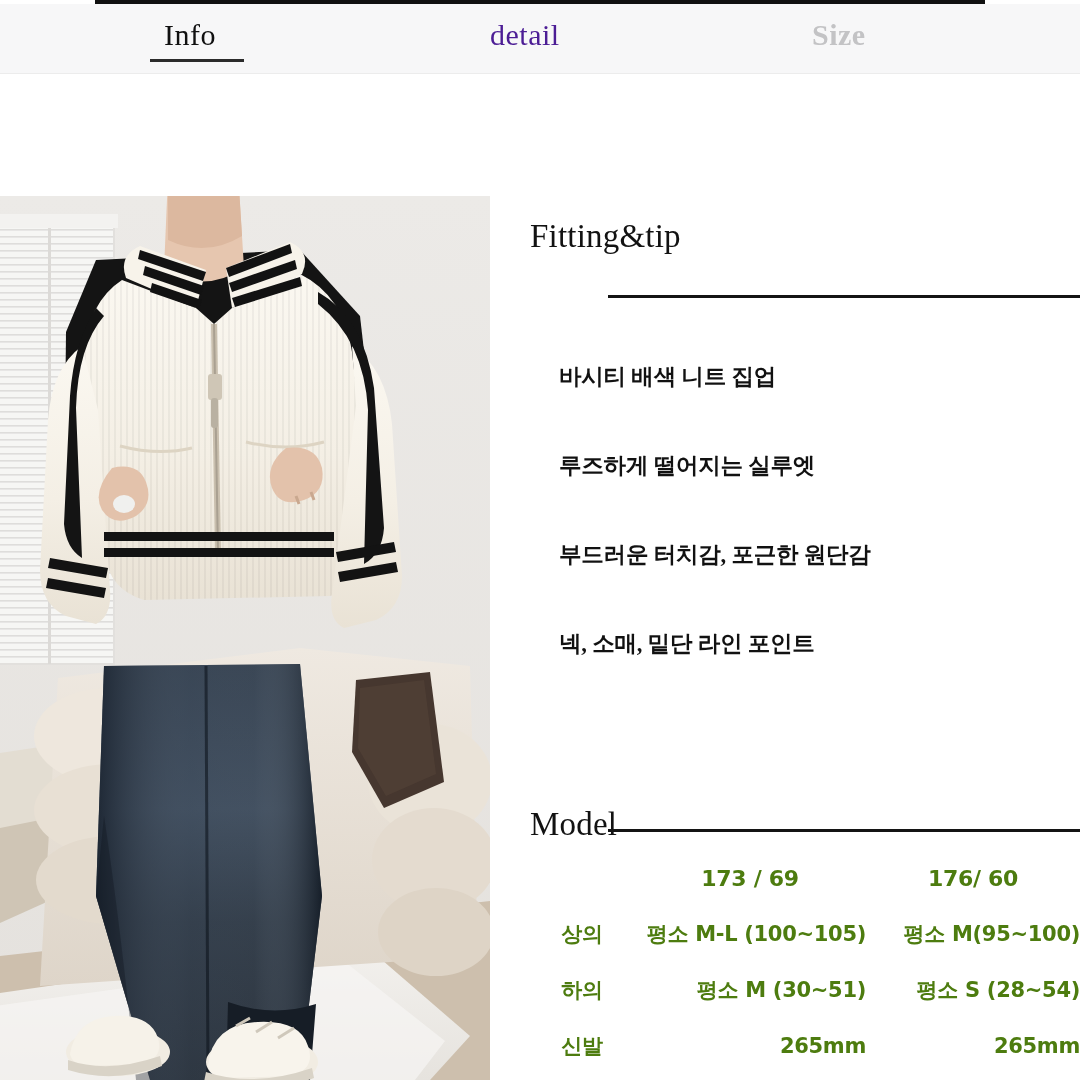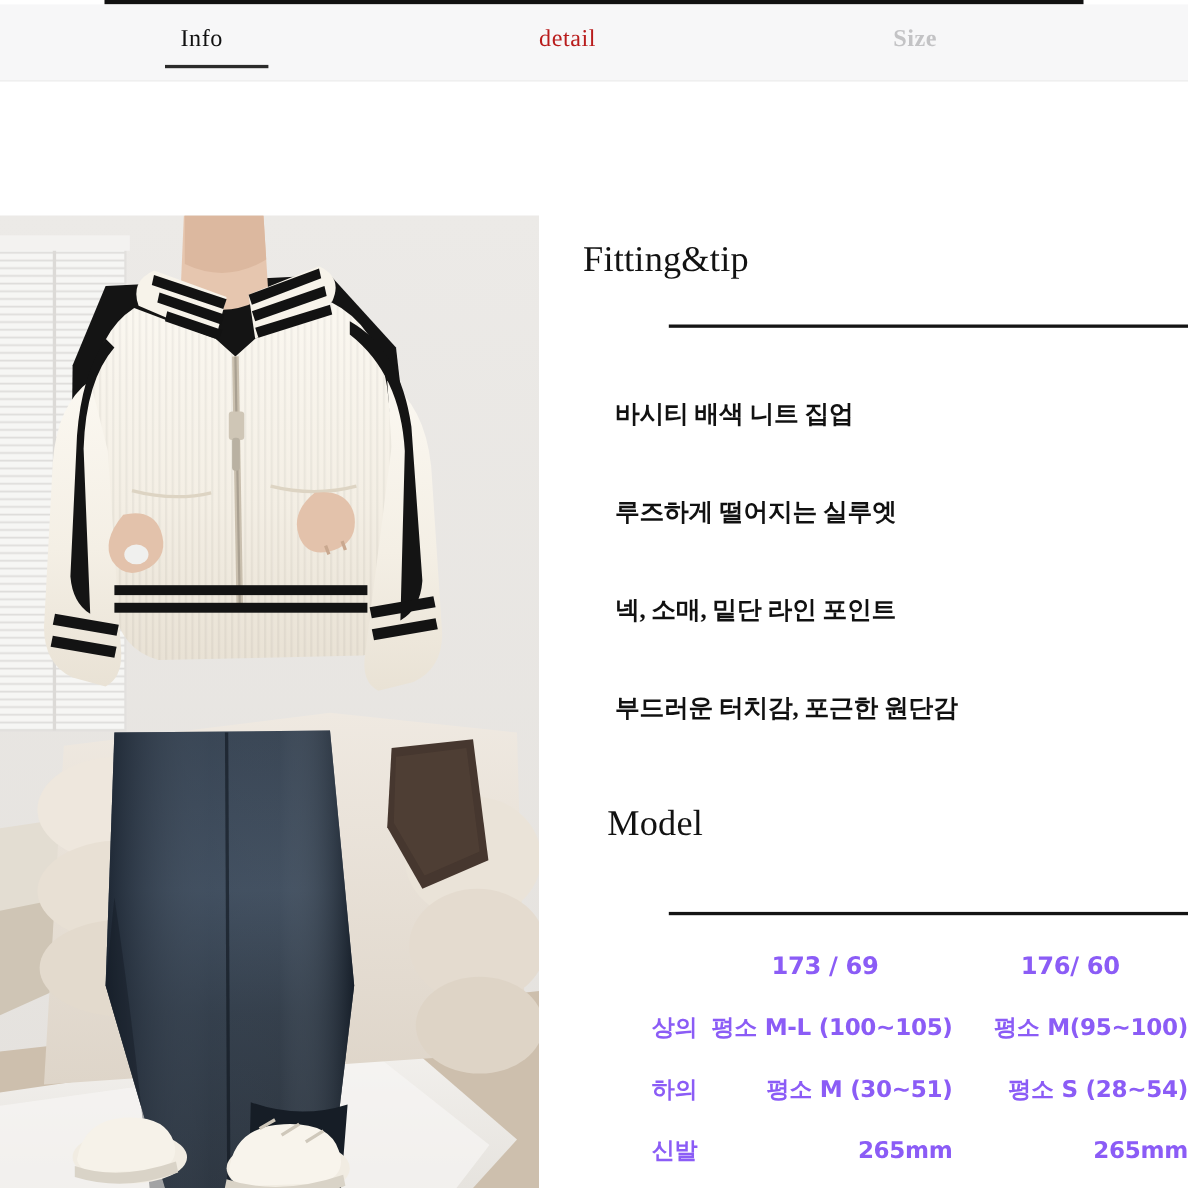--- a/index.html
+++ b/index.html
@@ -40,27 +40,27 @@
     top: 4px;
     width: 1080px;
     height: 69px;
     background: #f7f7f8;
     border-bottom: 1px solid #ececec;
   }
   .tab {
     position: absolute;
     top: 12px;
     font-family: "Liberation Serif", serif;
-    font-size: 22px;
+    font-size: 30px;
     letter-spacing: 0.5px;
     line-height: 38px;
     white-space: nowrap;
   }
   .tab-info   { left: 164px; color: #111111; }
-  .tab-detail { left: 490px; color: #b91c1c; }
+  .tab-detail { left: 490px; color: #4c1d95; }
   .tab-size   { left: 812px; color: #c3c3c5; font-weight: bold; }
 
   .tab-underline {
     position: absolute;
     left: 150px;
     top: 55px;
     width: 94px;
     height: 3px;
     background: #2b2b2b;
   }
@@ -89,21 +89,21 @@
   .section-title {
     position: absolute;
     font-family: "Liberation Serif", serif;
     font-size: 33px;
     line-height: 40px;
     color: #121212;
     white-space: nowrap;
     letter-spacing: 0.2px;
   }
   .title-fitting { left: 530px; top: 216px; }
-  .title-model   { left: 530px; top: 729px; margin-left: 22px; }
+  .title-model   { left: 530px; top: 804px; }
 
   .hrule {
     position: absolute;
     left: 608px;
     width: 472px;
     height: 3px;
     background: #141414;
   }
   .hrule-fitting { top: 295px; }
   .hrule-model   { top: 829px; }
@@ -132,29 +132,29 @@
     left: 530px;
     top: 850px;
     width: 550px;
     border-collapse: collapse;
   }
   .model-table td, .model-table th {
     padding: 0;
     border: none;
     font-family: "DejaVu Sans", sans-serif;
     font-weight: bold;
-    color: #8b5cf6;
+    color: #4d7c0f;
     letter-spacing: -0.3px;
     vertical-align: middle;
     white-space: nowrap;
   }
   .mt-rowlabel {
     width: 104px;
     font-size: 21px;
-    text-align: right;
+    text-align: center;
     height: 56px;
   }
   .mt-colhead {
     height: 46px;
     font-size: 22px;
     text-align: center;
   }
   .mt-cell {
     height: 56px;
     font-size: 21px;
@@ -311,22 +311,22 @@
   </div>
 
   <div class="right-col">
 
     <div class="section-title title-fitting">Fitting&amp;tip</div>
     <div class="hrule hrule-fitting"></div>
 
     <div class="tip-list">
       <div class="tip-line">바시티 배색 니트 집업</div>
       <div class="tip-line">루즈하게 떨어지는 실루엣</div>
+      <div class="tip-line">부드러운 터치감, 포근한 원단감</div>
       <div class="tip-line">넥, 소매, 밑단 라인 포인트</div>
-      <div class="tip-line">부드러운 터치감, 포근한 원단감</div>
     </div>
 
     <div class="section-title title-model">Model</div>
     <div class="hrule hrule-model"></div>
 
     <table class="model-table">
       <tbody>
           <tr>
         <td class="mt-rowlabel"></td>
         <td class="mt-colhead mt-col-a">173 / 69</td>

